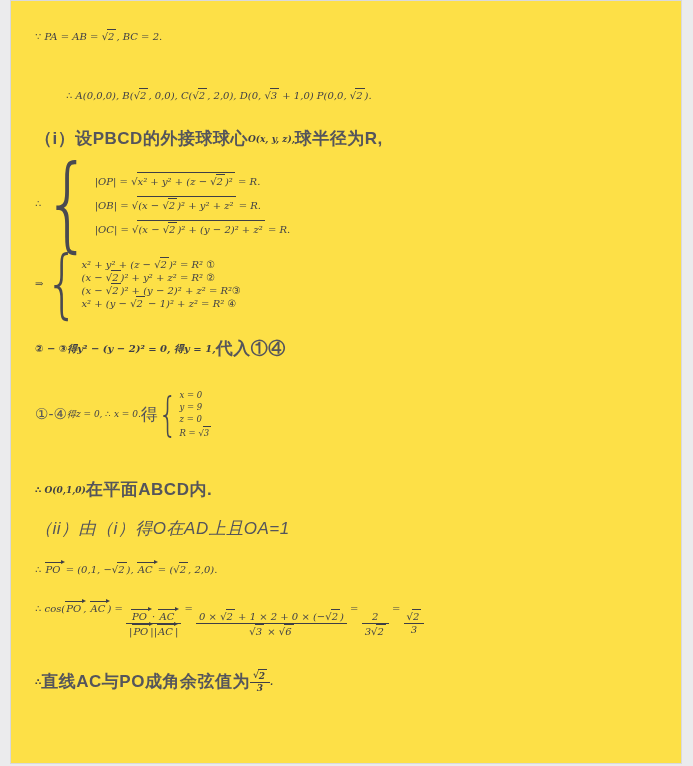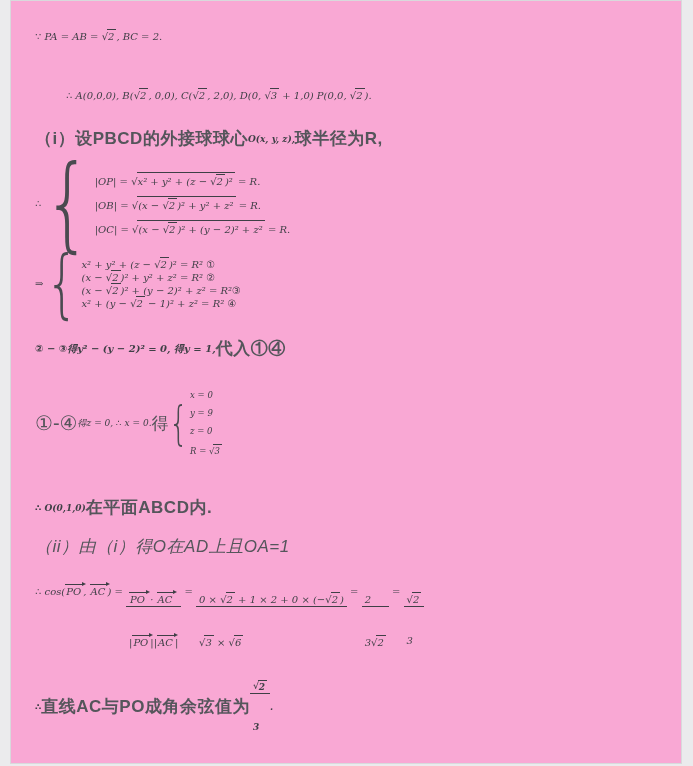--- a/index.html
+++ b/index.html
@@ -3,60 +3,60 @@
 <meta charset="utf-8">
 <style>
   html,body{margin:0;padding:0;}
   body{
     width:693px;height:766px;overflow:hidden;
     background:#ebebed;
     font-family:"Liberation Sans",sans-serif;
   }
   .card{
     position:absolute;left:10px;top:0;width:672px;height:764px;
-    background:#f9a8d4;
+    background:#fde047;
     border:1px solid #d9d9dc;
     box-sizing:border-box;
     padding:22px 0 0 24px;
   }
   
   .math{
     font-family:"DejaVu Serif","DejaVu Sans",serif;
     font-style:italic;
     color:#3f3f46;
     white-space:nowrap;
   }
   .m-sm{font-size:10px;}
   .m-xs{font-size:9px;}
   .sqrt{display:inline-block;white-space:nowrap;}
   .rsign{font-style:normal;}
   .rad{display:inline-block;border-top:1px solid currentColor;padding:1px 2px 0 1px;margin-left:-1px;}
   .vec{display:inline-block;position:relative;border-top:1px solid currentColor;padding:1px 2px 0 1px;}
   .vec::after{content:"";position:absolute;right:-3px;top:-3px;width:0;height:0;
     border-top:2px solid transparent;border-bottom:2px solid transparent;border-left:4px solid currentColor;}
-  .frac{display:inline-flex;flex-direction:column;text-align:left;vertical-align:-0.75em;line-height:1.25;gap:28px;}
+  .frac{display:inline-flex;flex-direction:column;text-align:center;vertical-align:-0.75em;line-height:1.25;}
   .fnum{border-bottom:1px solid currentColor;padding:0 3px;}
   .fden{padding:0 3px;}
   
   .cn{font-size:17px;color:#55555b;letter-spacing:0.5px;}
-  .cn-lg{font-size:20px;color:#55555b;}
+  .cn-lg{font-size:15px;color:#55555b;}
   
   .sys{display:flex;align-items:center;}
   .prefix{margin-right:2px;}
   .brace{
     font-family:"DejaVu Sans",sans-serif;font-style:normal;font-weight:200;
     color:#4a4a50;line-height:0;display:inline-block;
   }
   .brace-lg{font-size:76px;transform:scaleY(1.35);}
   .brace-md{font-size:52px;transform:scaleY(1.45);}
   .brace-sm{font-size:30px;transform:scaleY(1.55);}
   .rows{display:flex;flex-direction:column;}
   .rows-lg{gap:9px;margin-left:3px;}
   .rows-md{margin-left:3px;}
-  .rows-sm{gap:8px;margin-left:2px;}
+  .rows-sm{gap:2px;margin-left:2px;}
   .row-sm{font-size:8.5px;}
   
   .line{white-space:nowrap;}
   .inline-mid *{vertical-align:middle;font-weight:bold;}
   .l1{margin-top:6px;}
   .l2{margin-top:46px;margin-left:31px;}
   .l3{margin-top:26px;}
   .s1{margin-top:22px;}
   .s2{margin-top:22px;}
   .l6{margin-top:28px;}
@@ -117,20 +117,21 @@
       <div class="math row-sm">R = <span class="sqrt"><span class="rsign">√</span><span class="rad">3</span></span></div>
     </div>
   </div>
 
   <div class="line l8 inline-mid">
     <span class="math m-xs">∴ O(0,1,0)</span><span class="cn">在平面ABCD内.</span>
   </div>
 
   <div class="line l9 cn">（ii）由（i）得O在AD上且OA=1</div>
 
+  <div class="line l10 math m-sm">∴ <span class="vec">PO</span> = (0,1, −<span class="sqrt"><span class="rsign">√</span><span class="rad">2</span></span>), <span class="vec">AC</span> = (<span class="sqrt"><span class="rsign">√</span><span class="rad">2</span></span>, 2,0).</div>
 
   <div class="line l11 math m-sm">∴ cos(<span class="vec">PO</span>, <span class="vec">AC</span>) = <span class="frac">
         <span class="fnum"><span class="vec">PO</span> · <span class="vec">AC</span></span>
         <span class="fden">|<span class="vec">PO</span>||<span class="vec">AC</span>|</span>
       </span> = <span class="frac">
         <span class="fnum">0 × <span class="sqrt"><span class="rsign">√</span><span class="rad">2</span></span> + 1 × 2 + 0 × (−<span class="sqrt"><span class="rsign">√</span><span class="rad">2</span></span>)</span>
         <span class="fden"><span class="sqrt"><span class="rsign">√</span><span class="rad">3</span></span> × <span class="sqrt"><span class="rsign">√</span><span class="rad">6</span></span></span>
       </span> = <span class="frac">
         <span class="fnum">2</span>
         <span class="fden">3<span class="sqrt"><span class="rsign">√</span><span class="rad">2</span></span></span>

